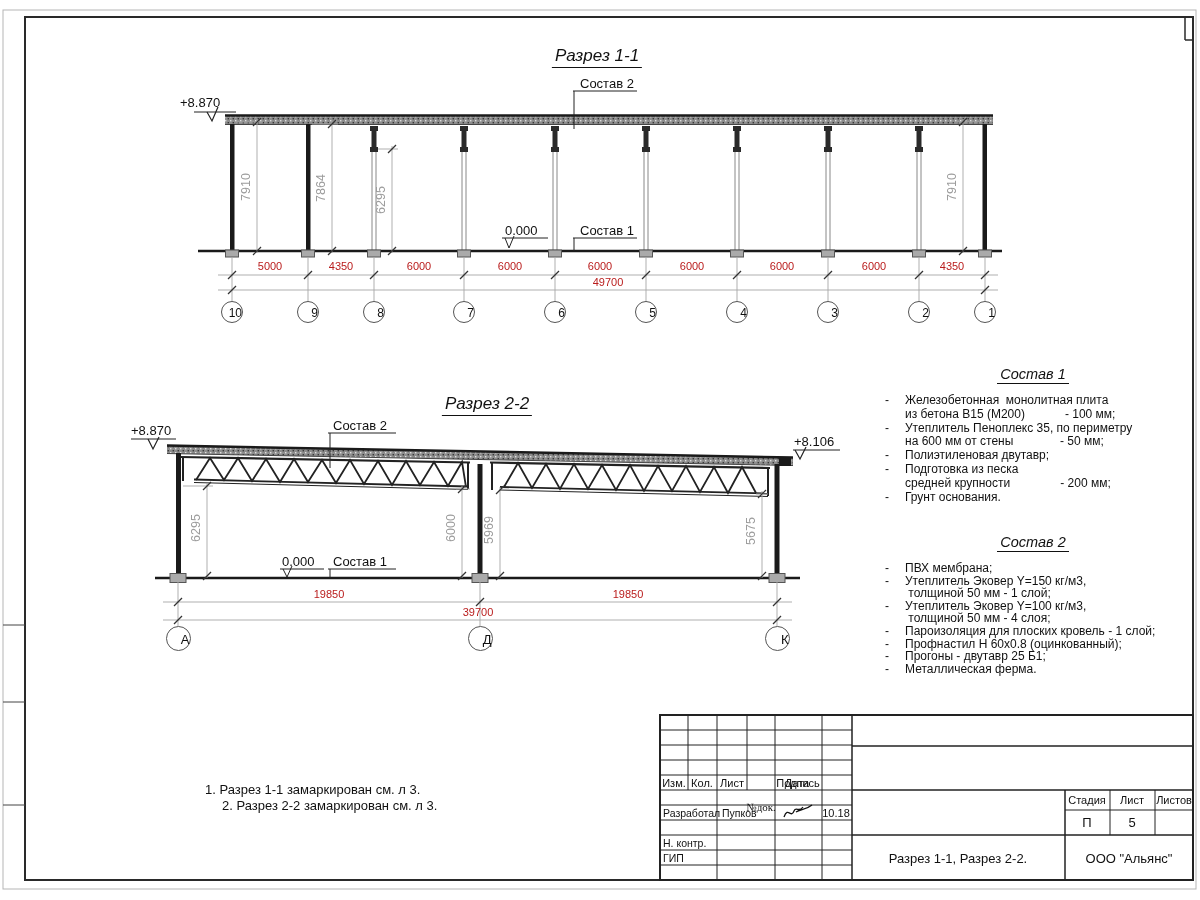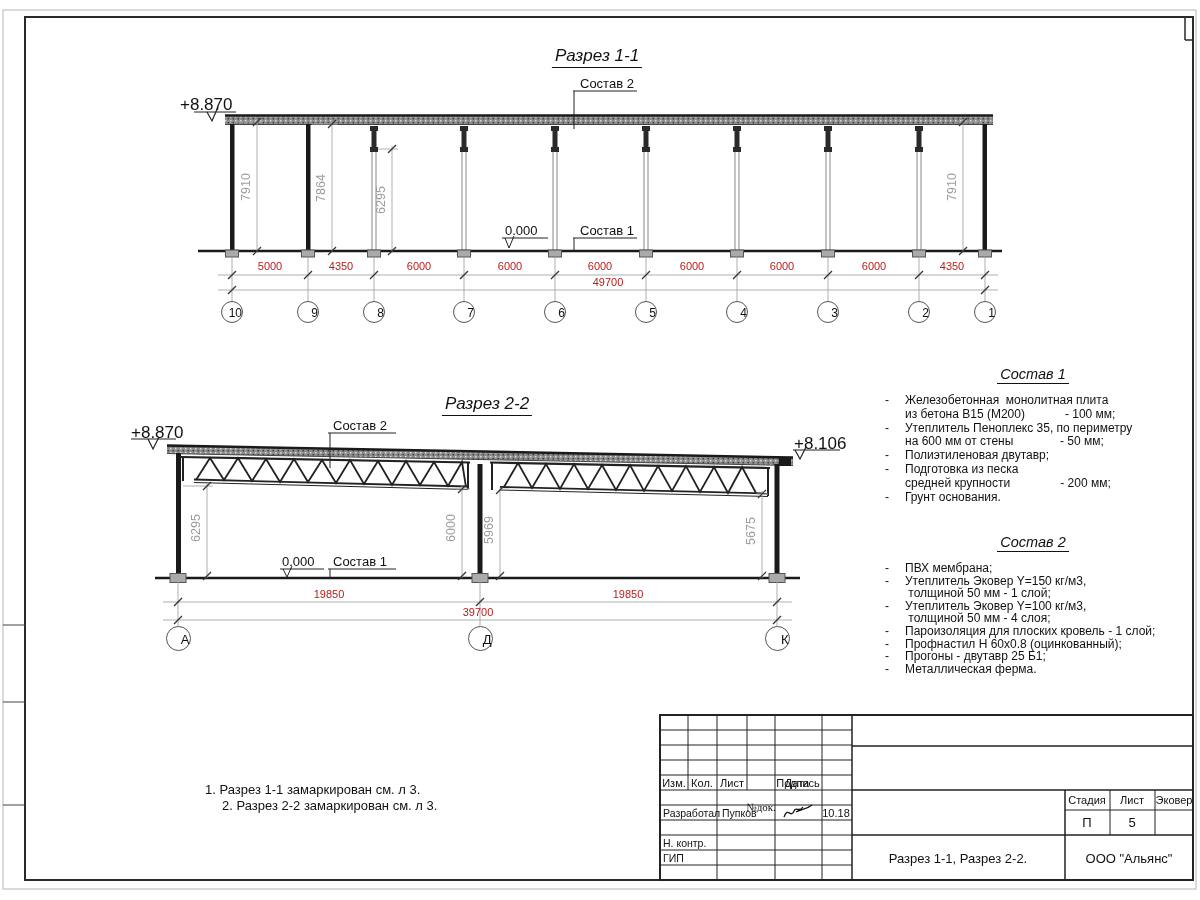--- a/index.html
+++ b/index.html
@@ -2,21 +2,21 @@
 <html><head>
 <meta charset="utf-8">
 <style>
   html,body{margin:0;padding:0;background:#fff;}
   #sheet{position:relative;width:1200px;height:892px;background:#fff;overflow:hidden;
          font-family:"Liberation Sans", sans-serif;color:#111;}
   #linework{position:absolute;left:0;top:0;}
   .sect-title{position:absolute;font-style:italic;font-size:17px;color:#111;
               border-bottom:1.2px solid #111;padding:0 3px 1px 3px;transform:translateX(-50%);white-space:nowrap;}
   .ldr{position:absolute;font-size:13px;color:#111;white-space:nowrap;}
-  .elev{position:absolute;font-size:17px;color:#111;white-space:nowrap;}
+  .elev{position:absolute;font-size:13px;color:#111;white-space:nowrap;}
   .dl{position:absolute;font-size:11px;color:#b91c1c;transform:translateX(-50%);white-space:nowrap;}
   .vd{position:absolute;font-size:12.5px;color:#9c9c9c;transform:translate(-50%,-50%) rotate(-90deg);white-space:nowrap;}
   .bub{position:absolute;width:22px;height:22px;border:1.2px solid #555;border-radius:50%;
        background:#fff;text-align:right;line-height:22px;font-size:12px;color:#111;box-sizing:border-box;}
   .bub2{width:25px;height:25px;line-height:25px;font-size:13px;}
   .sost{position:absolute;width:310px;}
   .sh{text-align:center;font-size:14.5px;font-style:italic;margin:0 0 12px 0;}
   .sh span{border-bottom:1.2px solid #111;padding:0 3px 1px 3px;}
   .li{display:flex;font-size:12px;color:#111;}
   .s1 .li{line-height:13.8px;}
@@ -427,19 +427,19 @@
 <div class="st" style="left:797px;top:777px;">Дата</div>
 
 <div class="stl" style="left:663px;top:807px;">Разработал</div>
 <div class="stl" style="left:722px;top:807px;">Пупков</div>
 <div class="st" style="left:836px;top:807px;">10.18</div>
 <div class="stl" style="left:663px;top:837px;">Н. контр.</div>
 <div class="stl" style="left:663px;top:852px;">ГИП</div>
 
 <div class="st" style="left:1087px;top:794px;">Стадия</div>
 <div class="st" style="left:1132px;top:794px;">Лист</div>
-<div class="st" style="left:1174px;top:794px;">Эковер</div>
+<div class="st" style="left:1174px;top:794px;">Листов</div>
 <div class="st big" style="left:1087px;top:815px;">П</div>
 <div class="st big" style="left:1132px;top:815px;">5</div>
 <div class="st big" style="left:958px;top:851px;">Разрез 1-1, Разрез 2-2.</div>
 <div class="st big" style="left:1129px;top:851px;">ООО "Альянс"</div>
 
 </div>
 
 </body></html>

